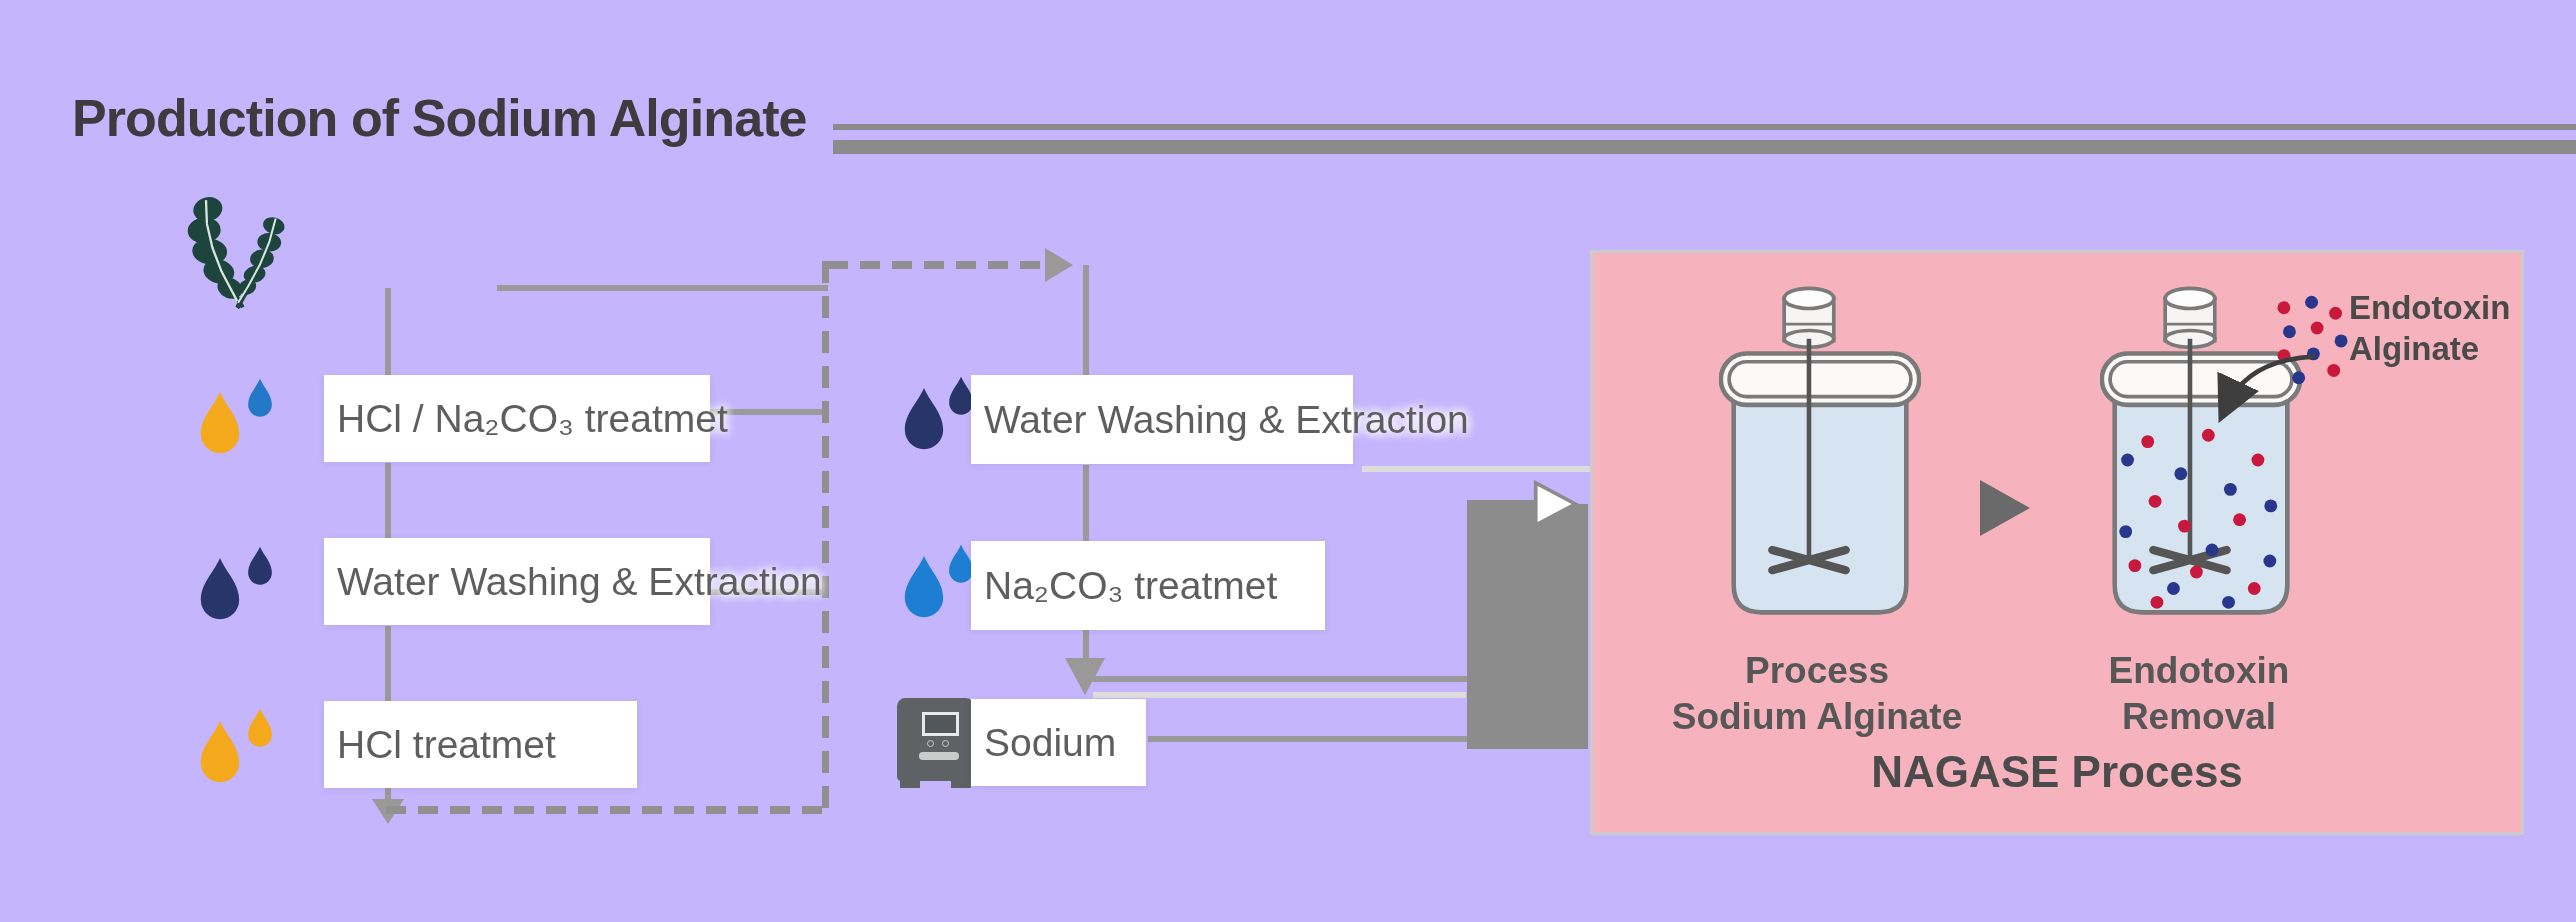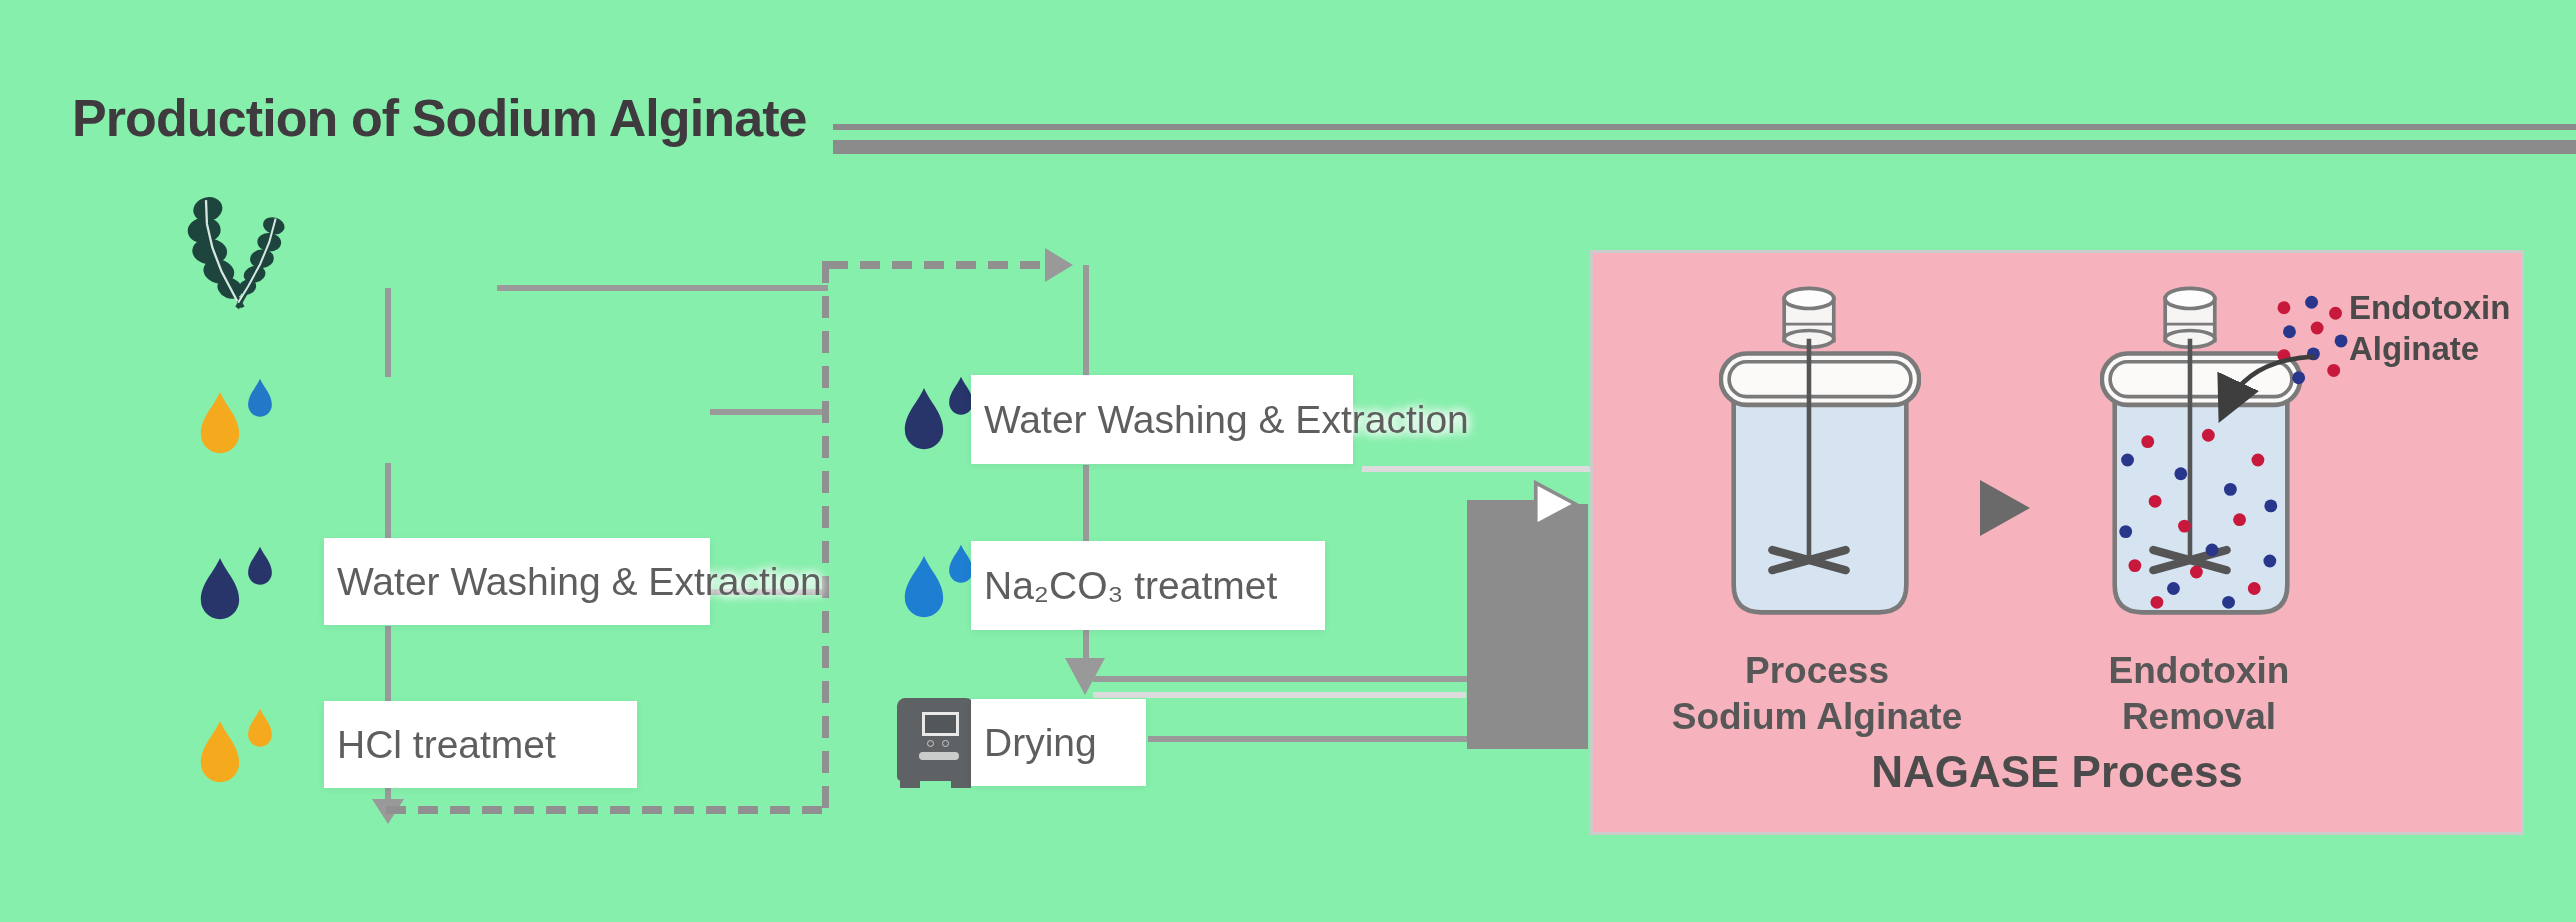--- a/index.html
+++ b/index.html
@@ -1,17 +1,17 @@
 <!DOCTYPE html>
 <html style="font-size:14.7px"><head>
 <meta charset="utf-8">
 <style>
   html,body{margin:0;padding:0;background:#fff;}
   #canvas{
-    position:relative;width:2576px;height:923px;background:#86efac;overflow:hidden;
+    position:relative;width:2576px;height:923px;background:#c4b5fd;overflow:hidden;
     font-family:"Liberation Sans","DejaVu Sans",sans-serif;
   }
   .abs{position:absolute;}
   
   .title{font-size:52px;font-weight:700;color:#3e3a3e;letter-spacing:-0.9px;white-space:nowrap;}
   .rule{background:#8b8b8b;}
   
   .stepbox{
     background:#ffffff;box-shadow:0 1.8px 7.4px rgba(0,0,0,0.07);
     display:flex;align-items:center;
@@ -117,20 +117,23 @@
       <path d="M23,2 C30,18 44,30 44,48 A21,21 0 1,1 2,48 C2,30 16,18 23,2 Z" fill="#28356b"></path>
     </svg>
 
   <svg class="abs" style="left:199px;top:719px;" width="42" height="66" viewBox="0 0 46 72">
       <path d="M23,2 C30,18 44,30 44,48 A21,21 0 1,1 2,48 C2,30 16,18 23,2 Z" fill="#f5a91d"></path>
     </svg>
   <svg class="abs" style="left:247px;top:707px;" width="26" height="42" viewBox="0 0 46 72">
       <path d="M23,2 C30,18 44,30 44,48 A21,21 0 1,1 2,48 C2,30 16,18 23,2 Z" fill="#f5a91d"></path>
     </svg>
 
+  <div class="abs stepbox" style="left:324px;top:375px;width:386px;height:87px;">
+    <span>HCl / Na₂CO₃ treatmet</span>
+  </div>
   <div class="abs stepbox" style="left:324px;top:538px;width:386px;height:87px;">
     <span>Water Washing &amp; Extraction</span>
   </div>
   <div class="abs stepbox" style="left:324px;top:701px;width:313px;height:87px;">
     <span>HCl treatmet</span>
   </div>
 
   <svg class="abs" style="left:903px;top:386px;" width="42" height="66" viewBox="0 0 46 72">
       <path d="M23,2 C30,18 44,30 44,48 A21,21 0 1,1 2,48 C2,30 16,18 23,2 Z" fill="#28356b"></path>
     </svg>
@@ -155,21 +158,21 @@
     <div class="foot" style="left:54px;"></div>
   </div>
 
   <div class="abs stepbox" style="left:971px;top:375px;width:382px;height:89px;">
     <span>Water Washing &amp; Extraction</span>
   </div>
   <div class="abs stepbox" style="left:971px;top:541px;width:354px;height:89px;">
     <span>Na₂CO₃ treatmet</span>
   </div>
   <div class="abs stepbox" style="left:971px;top:699px;width:175px;height:87px;">
-    <span>Drying</span>
+    <span>Sodium</span>
   </div>
 
   <div class="abs pinkbox" style="left:1590px;top:250px;width:934px;height:585px;"></div>
 
   <svg class="abs" style="left:1719px;top:285px;" width="202" height="361" viewBox="0 0 220 392">
     <path d="M16,120 V326 Q16,356 46,356 H174 Q204,356 204,326 V120 Z" fill="#d6e4f2" stroke="#7a7a7a" stroke-width="5"></path>
     <rect x="2" y="74" width="216" height="56" rx="28" fill="#fcfaf9" stroke="#7a7a7a" stroke-width="5"></rect>
     <rect x="11" y="83" width="198" height="38" rx="19" fill="none" stroke="#7a7a7a" stroke-width="4"></rect>
     <rect x="71" y="14" width="54" height="46" fill="#f7f5f4" stroke="#7a7a7a" stroke-width="4"></rect>
     <line x1="71" y1="42" x2="125" y2="42" stroke="#7a7a7a" stroke-width="3"></line>

